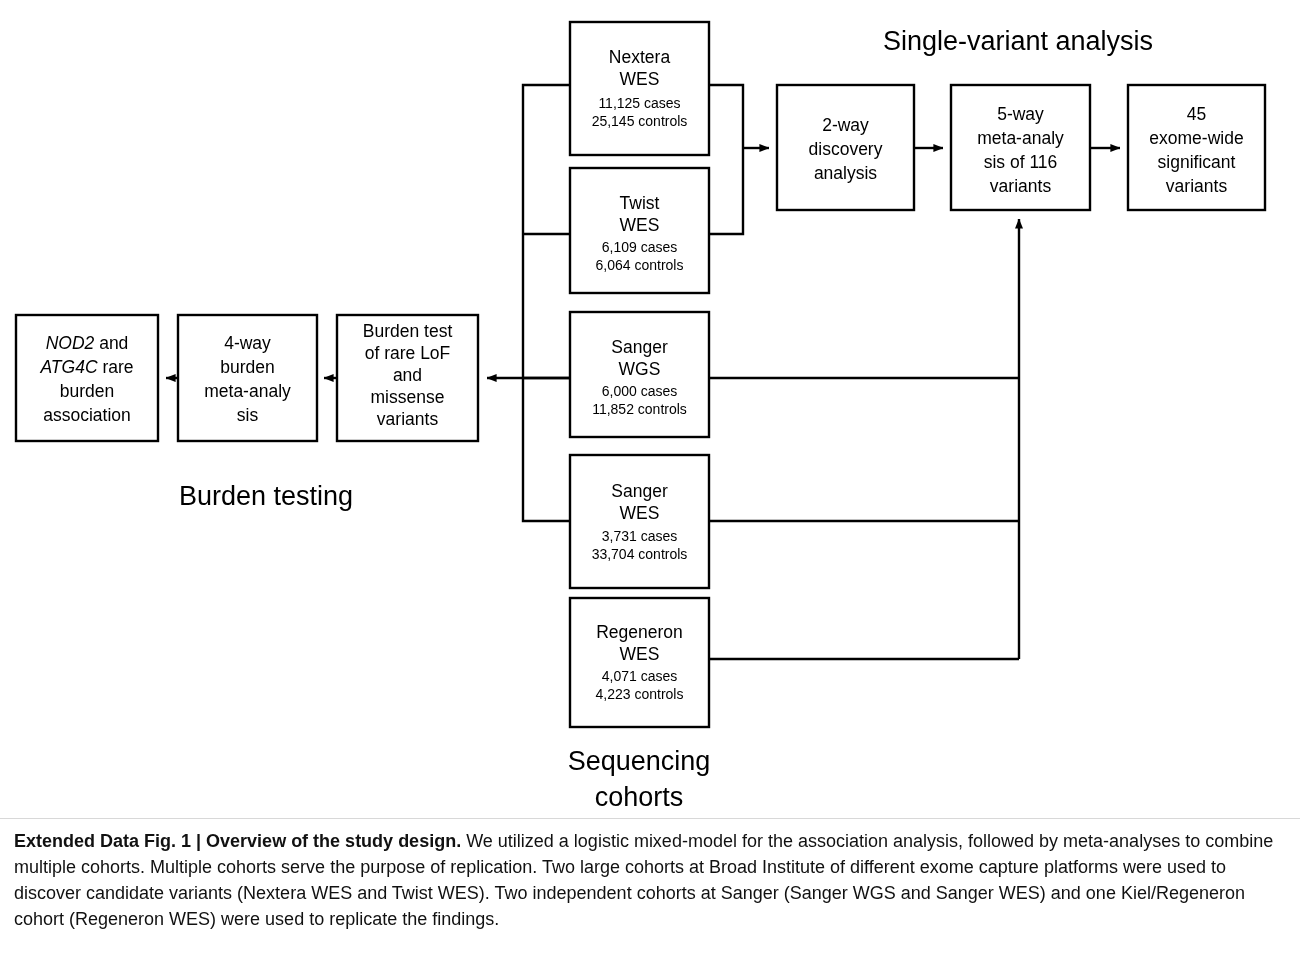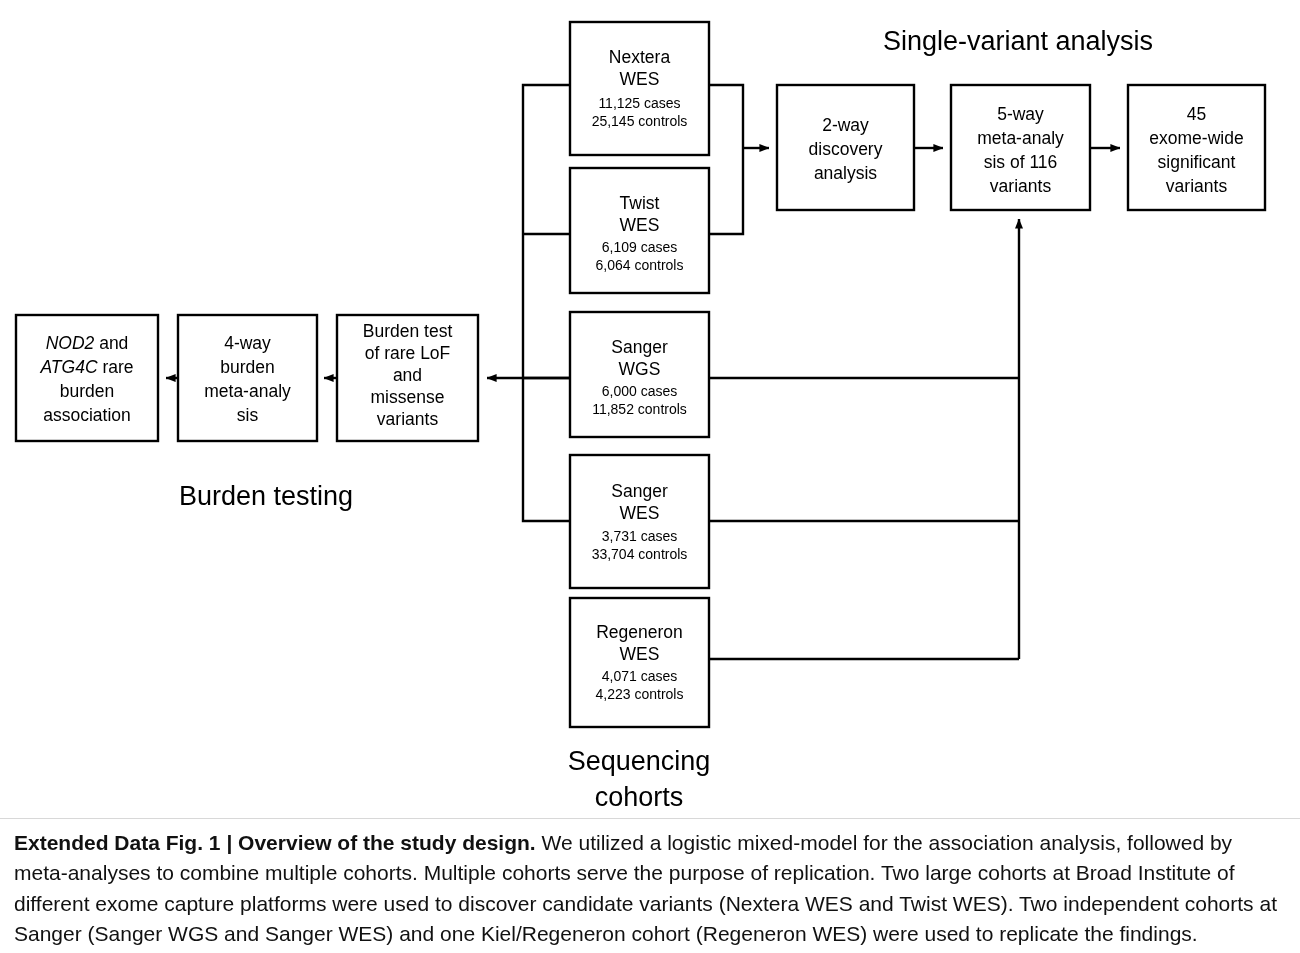--- a/index.html
+++ b/index.html
@@ -58,21 +58,21 @@
   }
   .section-heading {
     font-size: 27px;
     text-anchor: middle;
   }
   .caption {
     position: absolute;
     left: 14px;
     top: 828px;
     width: 1266px;
-    font-size: 21px;
+    font-size: 18px;
     line-height: 1.45;
     font-family: "Liberation Sans", sans-serif;
     color: #111111;
     text-align: left;
   }
   .caption b {
     font-weight: bold;
   }
   .divider {
     position: absolute;

